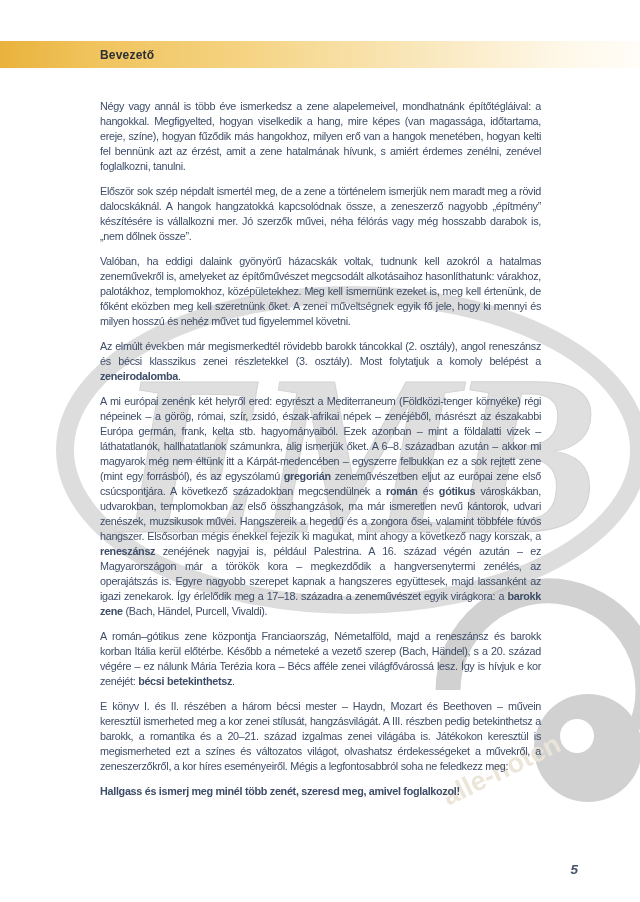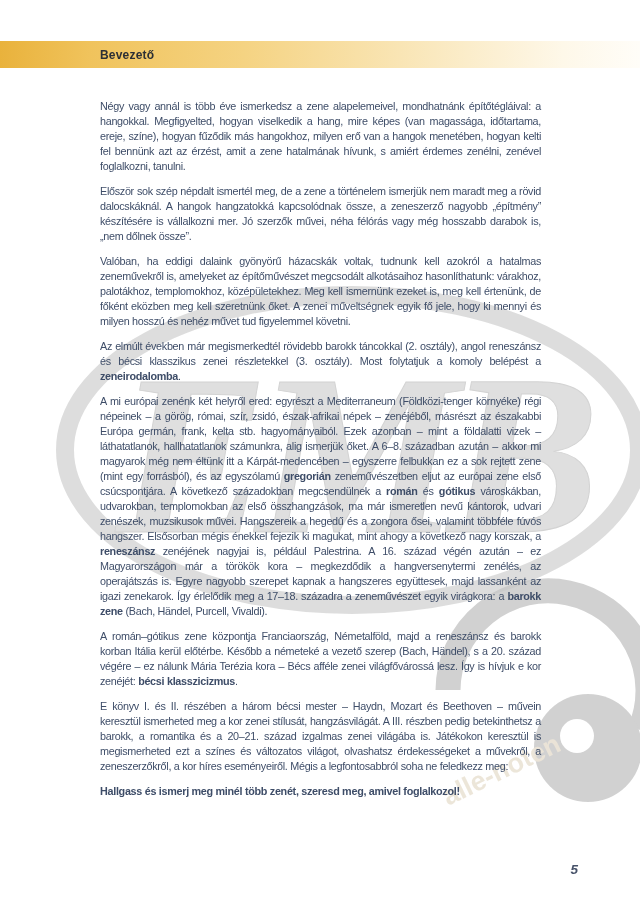--- a/index.html
+++ b/index.html
@@ -107,21 +107,21 @@
     <p class="para"><span>Négy vagy annál is több éve ismerkedsz a zene alapelemeivel, mondhatnánk építőtégláival: a hangokkal. Megfigyelted, hogyan viselkedik a hang, mire képes (van magassága, időtartama, ereje, színe), hogyan fűződik más hangokhoz, milyen erő van a hangok menetében, hogyan kelti fel bennünk azt az érzést, amit a zene hatalmának hívunk, s amiért érdemes zenélni, zenével foglalkozni, tanulni.</span></p>
 
     <p class="para"><span>Először sok szép népdalt ismertél meg, de a zene a történelem ismerjük nem maradt meg a rövid dalocskáknál. A hangok hangzatokká kapcsolódnak össze, a zeneszerző nagyobb „építmény” készítésére is vállalkozni mer. Jó szerzők művei, néha félórás vagy még hosszabb darabok is, „nem dőlnek össze”.</span></p>
 
     <p class="para"><span>Valóban, ha eddigi dalaink gyönyörű házacskák voltak, tudnunk kell azokról a hatalmas zeneművekről is, amelyeket az építőművészet megcsodált alkotásaihoz hasonlíthatunk: várakhoz, palotákhoz, templomokhoz, középületekhez. Meg kell ismernünk ezeket is, meg kell értenünk, de főként eközben meg kell szeretnünk őket. A zenei műveltségnek egyik fő jele, hogy ki mennyi és milyen hosszú és nehéz művet tud figyelemmel követni.</span></p>
 
     <p class="para"><span>Az elmúlt években már megismerkedtél rövidebb barokk táncokkal (2. osztály), angol reneszánsz és bécsi klasszikus zenei részletekkel (3. osztály). Most folytatjuk a komoly belépést a </span><strong>zeneirodalomba</strong><span>.</span></p>
 
     <p class="para"><span>A mi európai zenénk két helyről ered: egyrészt a Mediterraneum (Földközi-tenger környéke) régi népeinek – a görög, római, szír, zsidó, észak-afrikai népek – zenéjéből, másrészt az északabbi Európa germán, frank, kelta stb. hagyományaiból. Ezek azonban – mint a földalatti vizek – láthatatlanok, hallhatatlanok számunkra, alig ismerjük őket. A 6–8. században azután – akkor mi magyarok még nem éltünk itt a Kárpát-medencében – egyszerre felbukkan ez a sok rejtett zene (mint egy forrásból), és az egyszólamú </span><strong>gregorián</strong><span> zeneművészetben eljut az európai zene első csúcspontjára. A következő századokban megcsendülnek a </span><strong>román</strong><span> és </span><strong>gótikus</strong><span> városkákban, udvarokban, templomokban az első összhangzások, ma már ismeretlen nevű kántorok, udvari zenészek, muzsikusok művei. Hangszereik a hegedű és a zongora ősei, valamint többféle fúvós hangszer. Elsősorban mégis énekkel fejezik ki magukat, mint ahogy a következő nagy korszak, a </span><strong>reneszánsz</strong><span> zenéjének nagyjai is, például Palestrina. A 16. század végén azután – ez Magyarországon már a törökök kora – megkezdődik a hangversenytermi zenélés, az operajátszás is. Egyre nagyobb szerepet kapnak a hangszeres együttesek, majd lassanként az igazi zenekarok. Így érlelődik meg a 17–18. századra a zeneművészet egyik virágkora: a </span><strong>barokk zene</strong><span> (Bach, Händel, Purcell, Vivaldi).</span></p>
 
-    <p class="para"><span>A román–gótikus zene központja Franciaország, Németalföld, majd a reneszánsz és barokk korban Itália kerül előtérbe. Később a németeké a vezető szerep (Bach, Händel), s a 20. század végére – ez nálunk Mária Terézia kora – Bécs afféle zenei világfővárossá lesz. Így is hívjuk e kor zenéjét: </span><strong>bécsi klasszicizmus</strong><span>.</span></p>
+    <p class="para"><span>A román–gótikus zene központja Franciaország, Németalföld, majd a reneszánsz és barokk korban Itália kerül előtérbe. Később a németeké a vezető szerep (Bach, Händel), s a 20. század végére – ez nálunk Mária Terézia kora – Bécs afféle zenei világfővárossá lesz. Így is hívjuk e kor zenéjét: </span><strong>bécsi betekinthetsz</strong><span>.</span></p>
 
     <p class="para"><span>E könyv I. és II. részében a három bécsi mester – Haydn, Mozart és Beethoven – művein keresztül ismerheted meg a kor zenei stílusát, hangzásvilágát. A III. részben pedig betekinthetsz a barokk, a romantika és a 20–21. század izgalmas zenei világába is. Játékokon keresztül is megismerheted ezt a színes és változatos világot, olvashatsz érdekességeket a művekről, a zeneszerzőkről, a kor híres eseményeiről. Mégis a legfontosabbról soha ne feledkezz meg:</span></p>
 
     <p class="para final-line"><strong>Hallgass és ismerj meg minél több zenét, szeresd meg, amivel foglalkozol!</strong></p>
 
   </main>
 
   <div class="page-number">5</div>
 
 </div>

